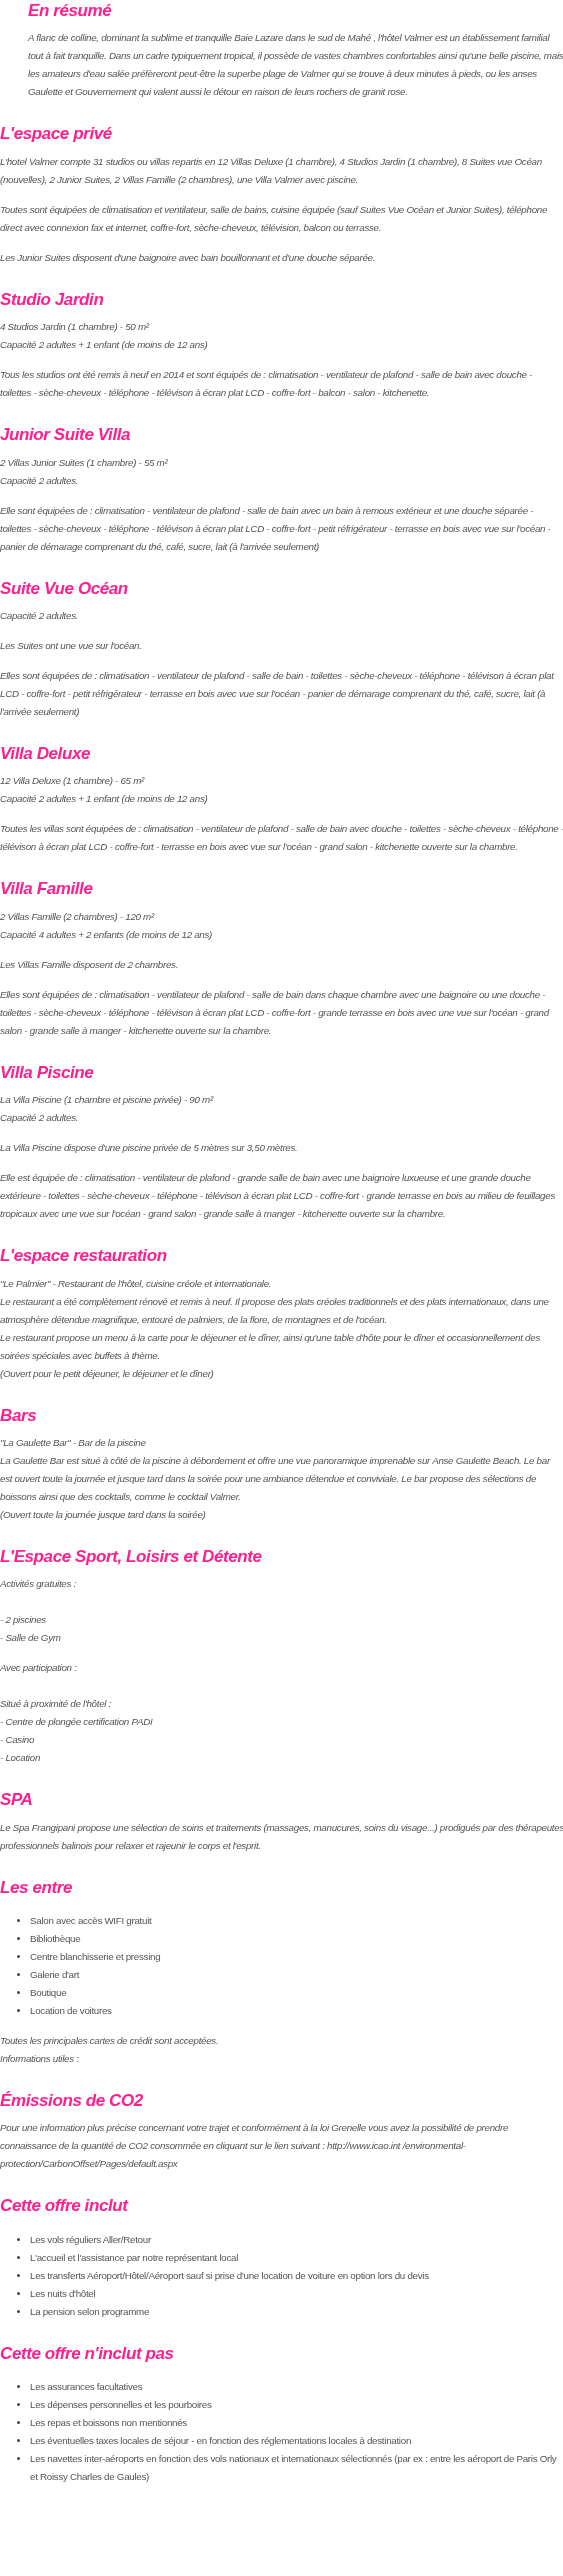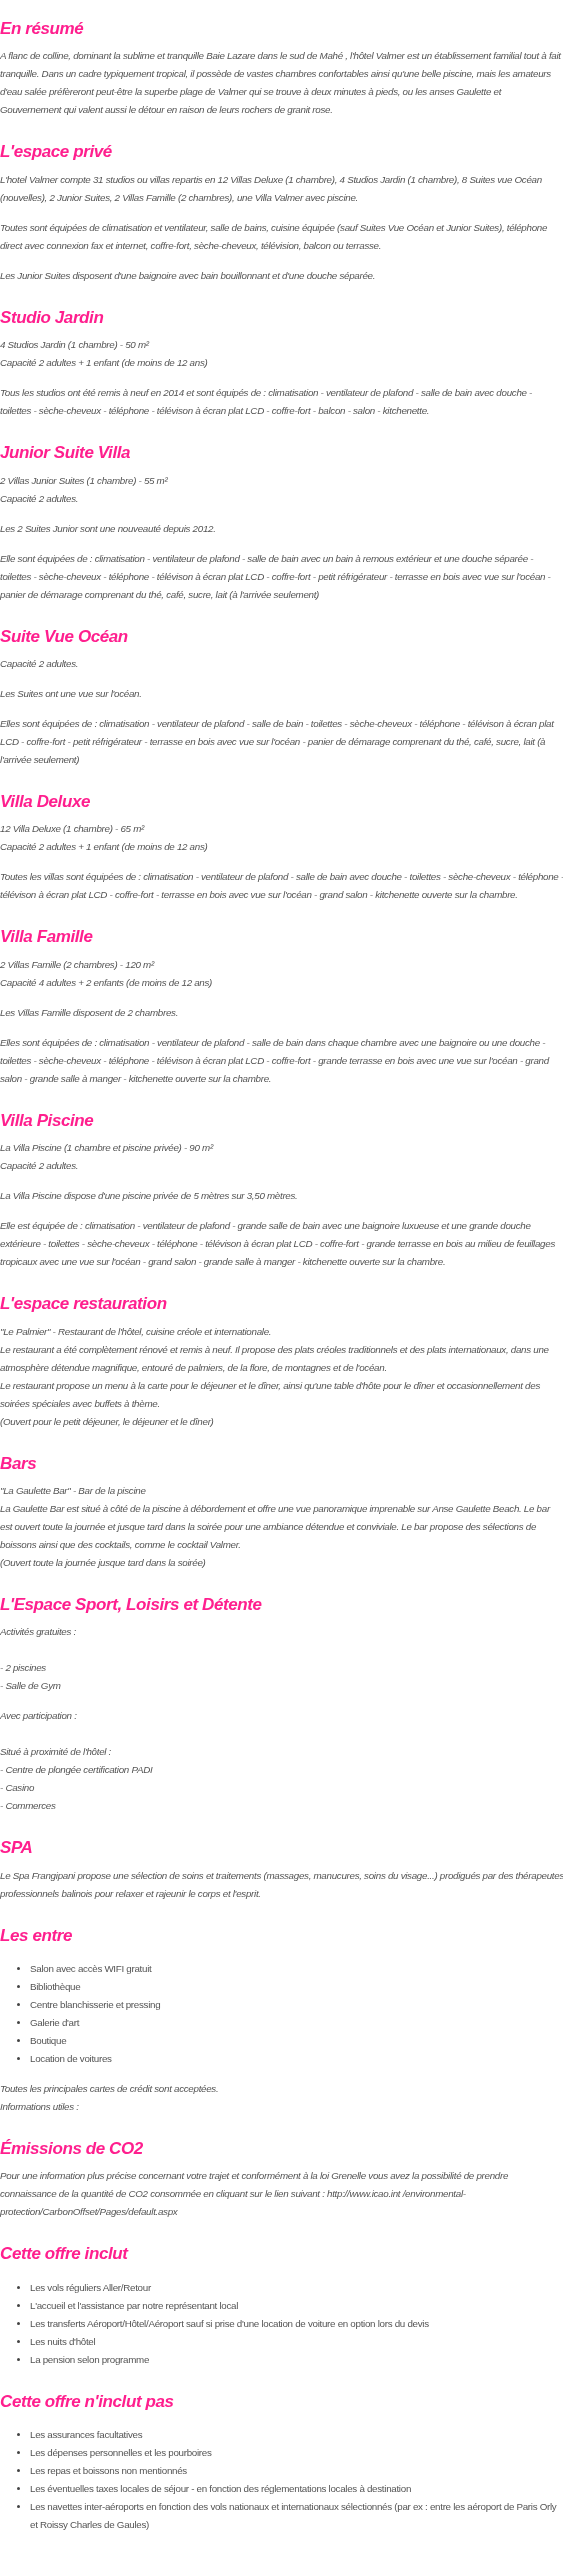--- a/index.html
+++ b/index.html
@@ -13,21 +13,21 @@
       font-family: "Liberation Sans", sans-serif;
       font-style: italic;
       font-weight: bold;
       color: #ff1f8e;
       font-size: 17px;
       letter-spacing: -0.4px;
       margin: 0 0 7.4px 0;
       line-height: 22px;
     }
     .section { margin-bottom: 22px; }
-    .section:first-child { margin-top: 18px; }
+    .section:first-child { margin-top: 0; padding-left: 28px; }
     p {
       font-style: italic;
       font-size: 9.8px;
       letter-spacing: -0.3px;
       line-height: 18px;
       margin: 0 0 12px 0;
     }
     .lines span { display: block; }
     ul {
       margin: 0 0 12px 0;
@@ -64,21 +64,20 @@
     </p>
     <p>Tous les studios ont été remis à neuf en 2014 et sont équipés de : climatisation - ventilateur de plafond - salle de bain avec douche - toilettes - sèche-cheveux - téléphone - télévison à écran plat LCD - coffre-fort - balcon - salon - kitchenette.</p>
   </div>
 
   <div class="section">
     <h2>Junior Suite Villa</h2>
     <p class="lines">
       <span>2 Villas Junior Suites (1 chambre) - 55 m²</span>
       <span>Capacité 2 adultes.</span>
     </p>
-    <p>Les 2 Suites Junior sont une nouveauté depuis 2012.</p>
     <p>Elle sont équipées de : climatisation - ventilateur de plafond - salle de bain avec un bain à remous extérieur et une douche séparée - toilettes - sèche-cheveux - téléphone - télévison à écran plat LCD - coffre-fort - petit réfrigérateur - terrasse en bois avec vue sur l'océan - panier de démarage comprenant du thé, café, sucre, lait (à l'arrivée seulement)</p>
   </div>
 
   <div class="section">
     <h2>Suite Vue Océan</h2>
     <p class="lines">
       <span>Capacité 2 adultes.</span>
     </p>
     <p>Les Suites ont une vue sur l'océan.</p>
     <p>Elles sont équipées de : climatisation - ventilateur de plafond - salle de bain - toilettes - sèche-cheveux - téléphone - télévison à écran plat LCD - coffre-fort - petit réfrigérateur - terrasse en bois avec vue sur l'océan - panier de démarage comprenant du thé, café, sucre, lait (à l'arrivée seulement)</p>
@@ -139,21 +138,21 @@
     <p class="lines">
       <span>- 2 piscines</span>
       <span>- Salle de Gym</span>
     </p>
     <p>Avec participation :</p>
     <div class="spacer"></div>
     <p class="lines">
       <span>Situé à proximité de l'hôtel :</span>
       <span>- Centre de plongée certification PADI</span>
       <span>- Casino</span>
-      <span>- Commerces</span>
+      <span>- Location</span>
     </p>
   </div>
 
   <div class="section">
     <h2>SPA</h2>
     <p>Le Spa Frangipani propose une sélection de soins et traitements (massages, manucures, soins du visage...) prodigués par des thérapeutes professionnels balinois pour relaxer et rajeunir le corps et l'esprit.</p>
   </div>
 
   <div class="section">
     <h2>Les entre</h2>

